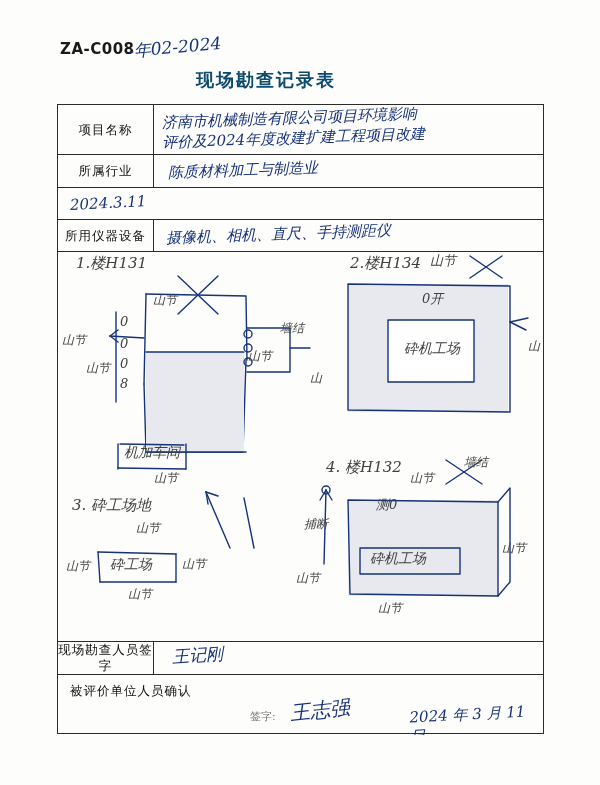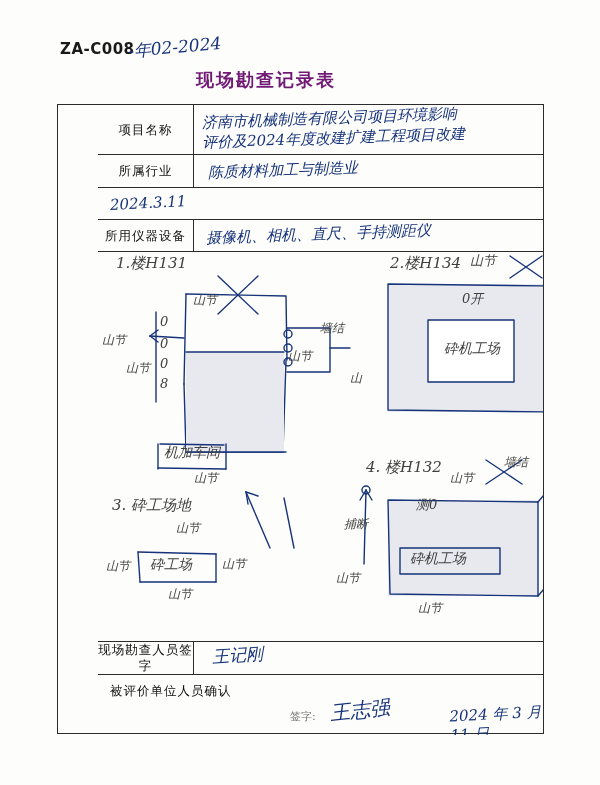--- a/index.html
+++ b/index.html
@@ -42,38 +42,37 @@
   }
   .title {
     position: absolute;
     top: 68px;
     left: 0;
     width: 532px;
     text-align: center;
     font-size: 18px;
     font-weight: bold;
     letter-spacing: 2px;
-    color: #701a75;
+    color: #0c4a6e;
   }
   
   .table-wrap {
     position: absolute;
     left: 57px;
     top: 104px;
     width: 487px;
     height: 630px;
     border: 1.5px solid #2b2b2b;
     box-sizing: border-box;
   }
   .row {
     display: flex;
     border-bottom: 1.5px solid #2b2b2b;
     box-sizing: border-box;
     position: relative;
-    margin-left: 40px;
   }
   .row:last-child { border-bottom: none; }
   .lbl {
     width: 96px;
     flex: 0 0 96px;
     border-right: 1.5px solid #2b2b2b;
     box-sizing: border-box;
     display: flex;
     align-items: center;
     justify-content: center;

